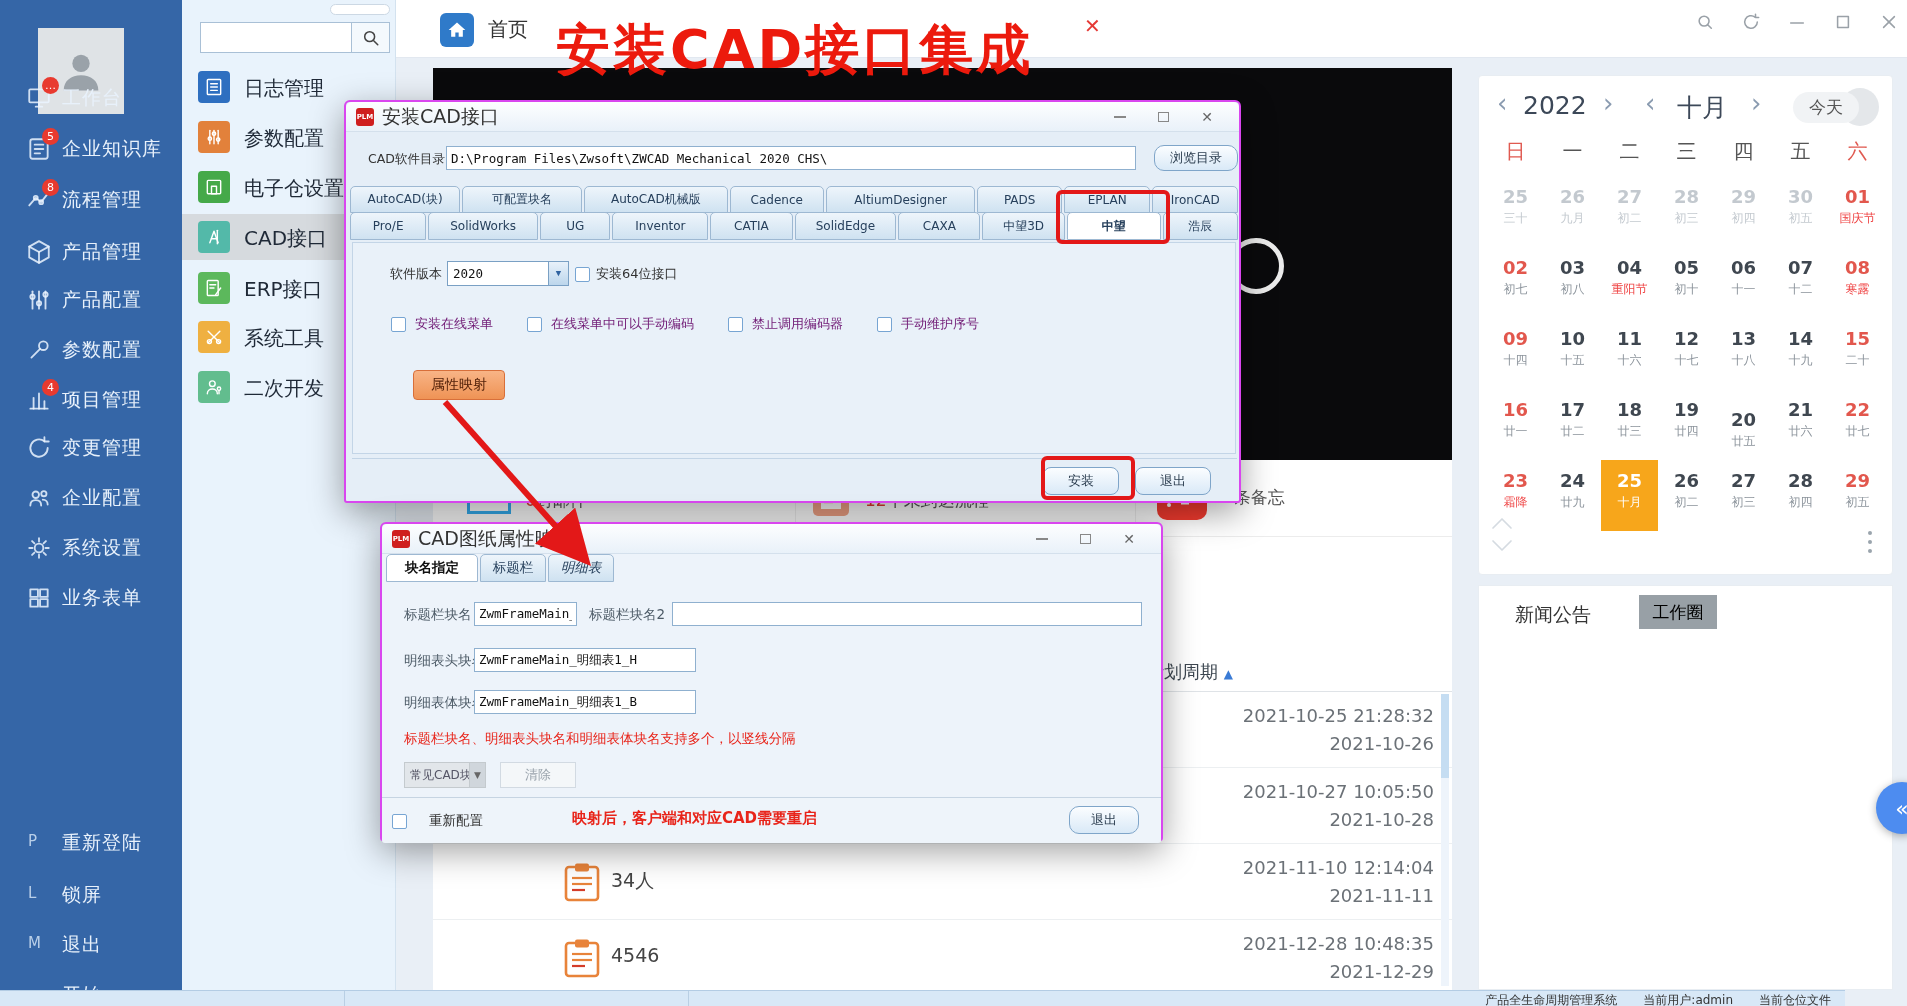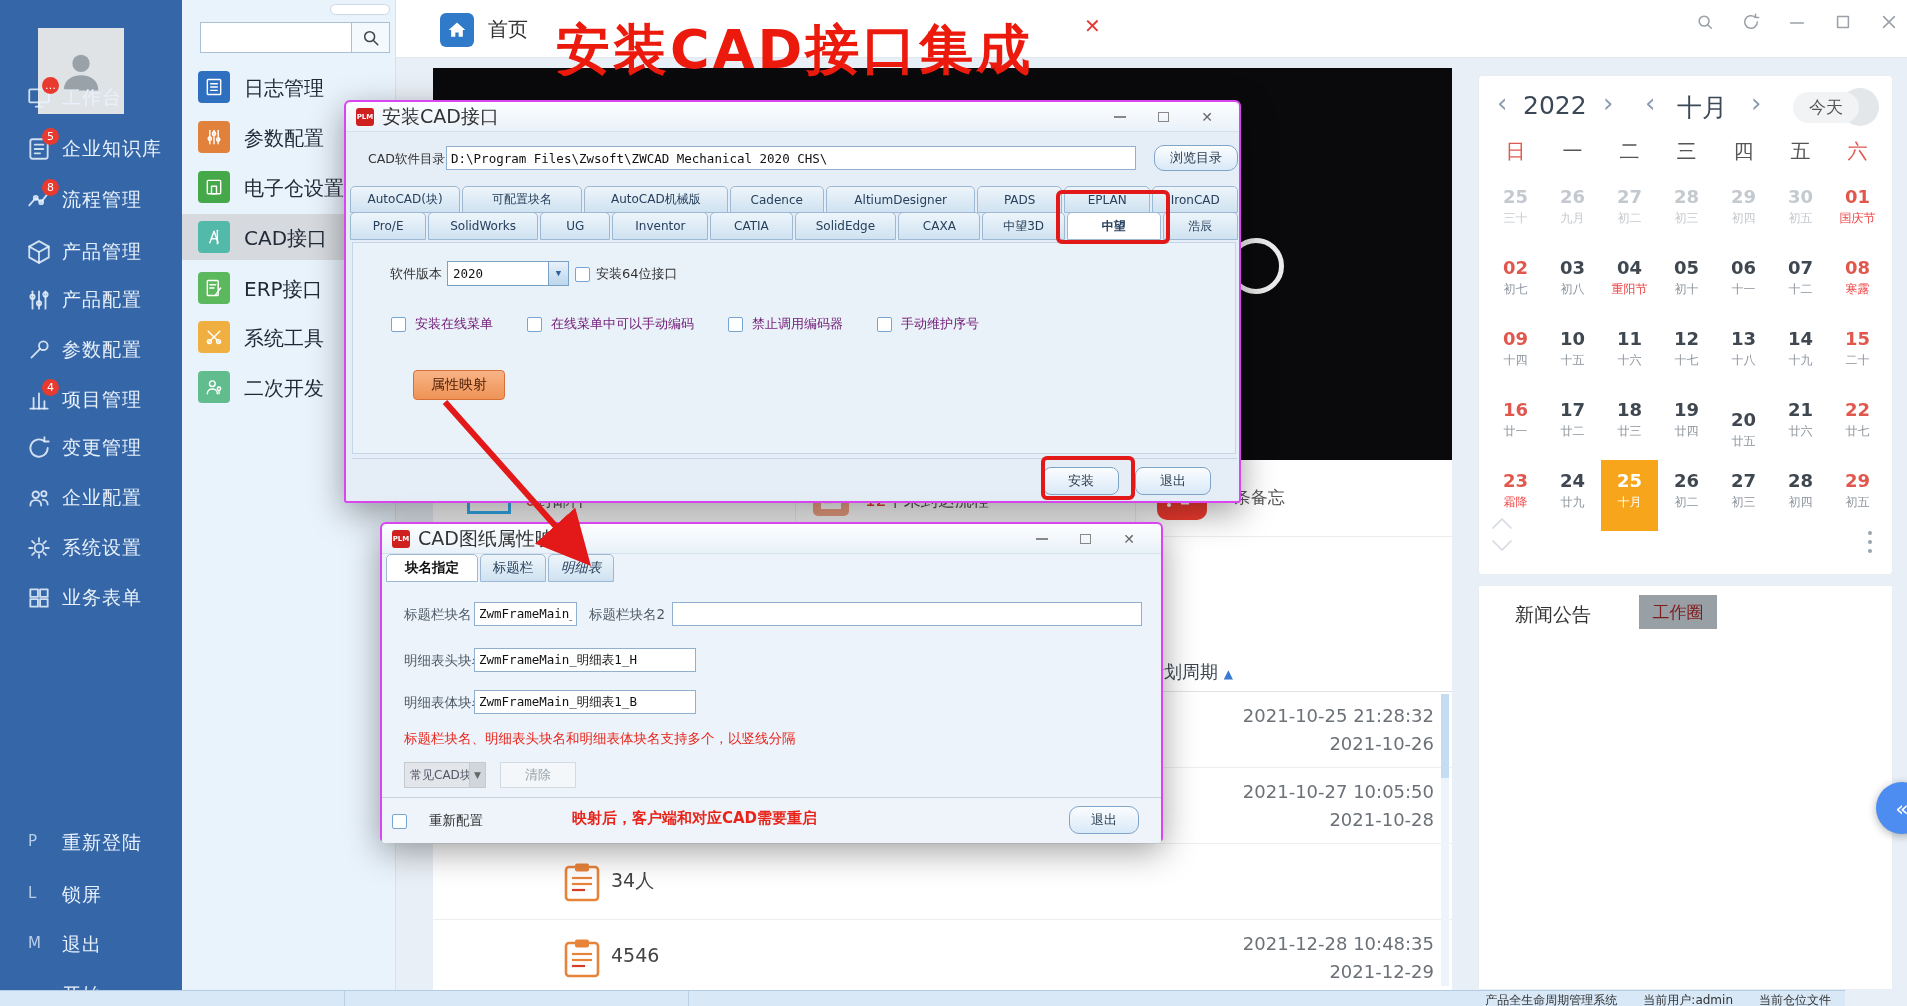--- a/index.html
+++ b/index.html
@@ -71,21 +71,21 @@
 .cal-cell.reds .s { color:#ef4444; }
 .cal-cell.today { background:#f7a61b; }
 .cal-cell.today .n, .cal-cell.today .s { color:#fff; }
 .cal-chev { position:absolute; left:12px; color:#d5dbe1; }
 .cal-dots { position:absolute; right:20px; bottom:16px; }
 .cal-dots i { display:block; width:4px; height:4px; border-radius:50%; background:#9aa4ad; margin:5px 0; }
 
 
 .news-card { position:absolute; left:1478px; top:585px; width:415px; height:405px; background:#fff; border:1px solid #e8edf2; z-index:2; }
 .news-title { position:absolute; left:36px; top:16px; font-size:19px; color:#333; }
-.news-btn { position:absolute; left:160px; top:9px; width:78px; height:34px; background:#98a0a6; color:#7f1d1d; font-size:17px; display:flex; align-items:center; justify-content:center; cursor:pointer; }
+.news-btn { position:absolute; left:160px; top:9px; width:78px; height:34px; background:#98a0a6; color:#000000; font-size:17px; display:flex; align-items:center; justify-content:center; cursor:pointer; }
 
 
 .statusbar { position:absolute; left:0; top:990px; width:1845px; height:16px; background:#d8e8f7; border-top:1px solid #b3cce4; z-index:6; }
 .statusbar .sep { position:absolute; top:0; width:1px; height:16px; background:#b9cfe4; }
 .status-texts { position:absolute; right:14px; top:1px; display:flex; gap:26px; font-size:12px; color:#333; white-space:nowrap; }
 
 .float-btn { position:absolute; left:1876px; top:782px; width:52px; height:52px; border-radius:50%; background:#4d8cf0; color:#fff; font-size:22px; display:flex; align-items:center; justify-content:center; z-index:45; box-shadow:0 2px 8px rgba(0,0,0,.3); cursor:pointer; }
 
 
 .dlg { position:absolute; background:#e5eef7; border:2px solid #d946ef; border-radius:6px 6px 3px 3px; box-shadow:0 10px 34px rgba(0,0,0,.38); }
@@ -459,20 +459,24 @@
         </div>
         <div class="lrow" style="top: 384px;">
           <span class="ric"><svg width="38" height="40" viewBox="0 0 38 40">
               <rect x="3" y="5" width="32" height="33" rx="3" fill="#fff" stroke="#e8833a" stroke-width="2.6"></rect>
               <rect x="12" y="1.5" width="14" height="8" rx="2" fill="#e8833a"></rect>
               <line x1="9" y1="16" x2="29" y2="16" stroke="#e8833a" stroke-width="2.2"></line>
               <line x1="9" y1="22" x2="29" y2="22" stroke="#e8833a" stroke-width="2.2"></line>
               <line x1="9" y1="28" x2="22" y2="28" stroke="#d43d2a" stroke-width="2.2"></line>
             </svg></span>
           <span class="rlb">34人</span>
+          <div class="times">
+            <div>2021-11-10 12:14:04</div>
+            <div>2021-11-11</div>
+          </div>
         </div>
         <div class="lrow" style="top: 460px;">
           <span class="ric"><svg width="38" height="40" viewBox="0 0 38 40">
               <rect x="3" y="5" width="32" height="33" rx="3" fill="#fff" stroke="#e8833a" stroke-width="2.6"></rect>
               <rect x="12" y="1.5" width="14" height="8" rx="2" fill="#e8833a"></rect>
               <line x1="9" y1="16" x2="29" y2="16" stroke="#e8833a" stroke-width="2.2"></line>
               <line x1="9" y1="22" x2="29" y2="22" stroke="#e8833a" stroke-width="2.2"></line>
               <line x1="9" y1="28" x2="22" y2="28" stroke="#d43d2a" stroke-width="2.2"></line>
             </svg></span>
           <span class="rlb">4546</span>

